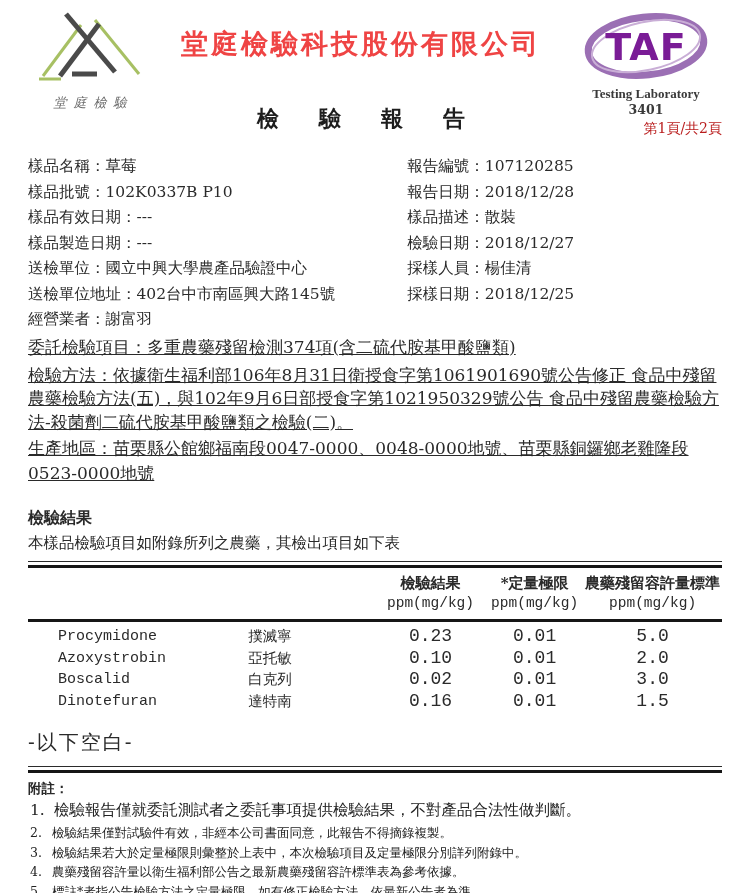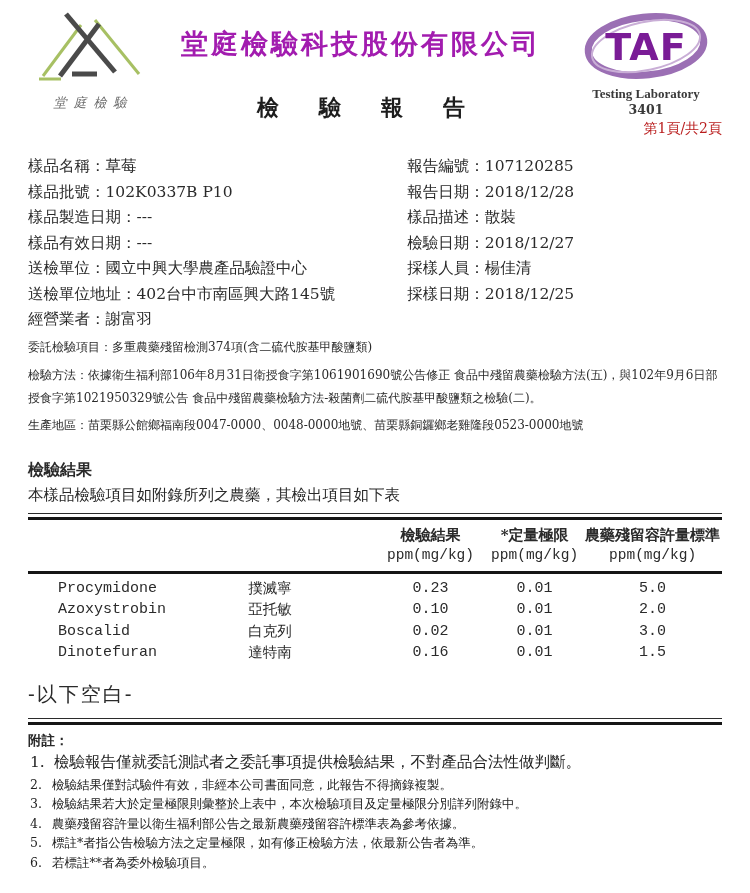--- a/index.html
+++ b/index.html
@@ -9,52 +9,52 @@
     font-family:"DejaVu Serif","Liberation Serif",serif;
     position:relative;
   }
   .page { padding:10px 28px 0 28px; }
 
   
   .header { display:flex; align-items:flex-start; }
   .logo-block { width:124px; text-align:center; }
   .logo-caption { font-size:13px; color:#6b6b6b; letter-spacing:7px; margin-top:2px; padding-left:7px;font-style:italic; }
   .title-block { flex:1; text-align:center; padding-top:16px; }
-  .company-name { font-size:27px; font-weight:bold; color:#a21caf; letter-spacing:3px; }
+  .company-name { font-size:27px; font-weight:bold; color:#ef4444; letter-spacing:3px; }
   .report-title { display:inline-block; font-size:22px; font-weight:bold; color:#1d1d1d;
-                  letter-spacing:40px; margin-right:-40px; margin-top:31px; }
+                  letter-spacing:40px; margin-right:-40px; margin-top:42px; }
   .taf-block { width:152px; text-align:center; }
   .taf-sub1 { font-size:13px; font-weight:bold; color:#3a3a3a; font-family:"Liberation Serif",serif; margin-top:-2px;}
   .taf-sub2 { font-size:12.5px; font-weight:bold; color:#3a3a3a; }
   .page-indicator { font-size:14px; color:#b91c1c; text-align:right; margin-top:3px; }
 
   
   .info-grid { display:flex; margin-top:16px; font-size:15.5px; }
   .info-col-left { width:54%; }
   .info-col-right { width:46%; padding-left:10px; }
   .info-row { line-height:25.5px; white-space:nowrap; }
-  .full-row { font-size:12px; line-height:25px; margin-top:2px; }
+  .full-row { font-size:17px; line-height:25px; margin-top:2px;text-decoration:underline; }
   .method-row { line-height:23.5px; margin-top:4px; }
 
   
   .section-title { font-size:16px; font-weight:bold; margin-top:22px; }
   .section-subtitle { font-size:15.5px; margin-top:4px; padding-bottom:7px; }
   .dbl-rule { height:3px; border-top:1px solid #2b2b2b; border-bottom:3px solid #161616; }
   .res-head { display:grid; grid-template-columns:28% 22% 16% 14% 20%;
               border-bottom:3px solid #161616; padding:5px 0 6px 0; }
   .hcell { text-align:center; white-space:nowrap; }
   .hcell .h1 { font-size:15px; font-weight:bold; line-height:20px; }
   .hcell .h2 { font-size:14.5px; line-height:20px;
                font-family:"Liberation Mono","DejaVu Sans Mono",monospace; }
   .res-body { padding-top:4px; }
   .res-row { display:grid; grid-template-columns:28% 22% 16% 14% 20%; line-height:21.5px; }
   .c-name { padding-left:30px; font-family:"Liberation Mono","DejaVu Sans Mono",monospace; font-size:15px; }
   .c-zh  { font-size:14.5px; padding-left:26px; }
   .c-result,.c-loq,.c-limit { text-align:center;
-      font-family:"Liberation Mono","DejaVu Sans Mono",monospace; font-size:15px; }
+      font-family:"Liberation Mono","DejaVu Sans Mono",monospace; font-size:18px; }
   .end-note { text-align:left; font-size:20px; letter-spacing:2px; margin:17px 0 10px 0; }
 
   
   .notes-title { font-size:13.5px; font-weight:bold; margin-top:7px; }
   .note { display:flex; font-size:12.5px; line-height:19.5px; color:#222; }
   .note .num { width:22px; flex:none; padding-left:2px; }
   .note.big { font-size:15.5px; line-height:25px; }
   .note.big .num { width:24px; }
 </style>
 </head>
@@ -89,22 +89,22 @@
       <div class="taf-sub1">Testing Laboratory</div>
       <div class="taf-sub2">3401</div>
       <div class="page-indicator">第1頁/共2頁</div>
     </div>
   </div>
 
   <div class="info-grid">
     <div class="info-col-left" id="info-left">
         <div class="info-row">樣品名稱：草莓</div>
         <div class="info-row">樣品批號：102K0337B P10</div>
+        <div class="info-row">樣品有效日期：---</div>
         <div class="info-row">樣品製造日期：---</div>
-        <div class="info-row">樣品有效日期：---</div>
         <div class="info-row">送檢單位：國立中興大學農產品驗證中心</div>
         <div class="info-row">送檢單位地址：402台中市南區興大路145號</div>
         <div class="info-row">經營業者：謝富羽</div>
       </div>
     <div class="info-col-right" id="info-right">
         <div class="info-row">報告編號：107120285</div>
         <div class="info-row">報告日期：2018/12/28</div>
         <div class="info-row">樣品描述：散裝</div>
         <div class="info-row">檢驗日期：2018/12/27</div>
         <div class="info-row">採樣人員：楊佳清</div>

